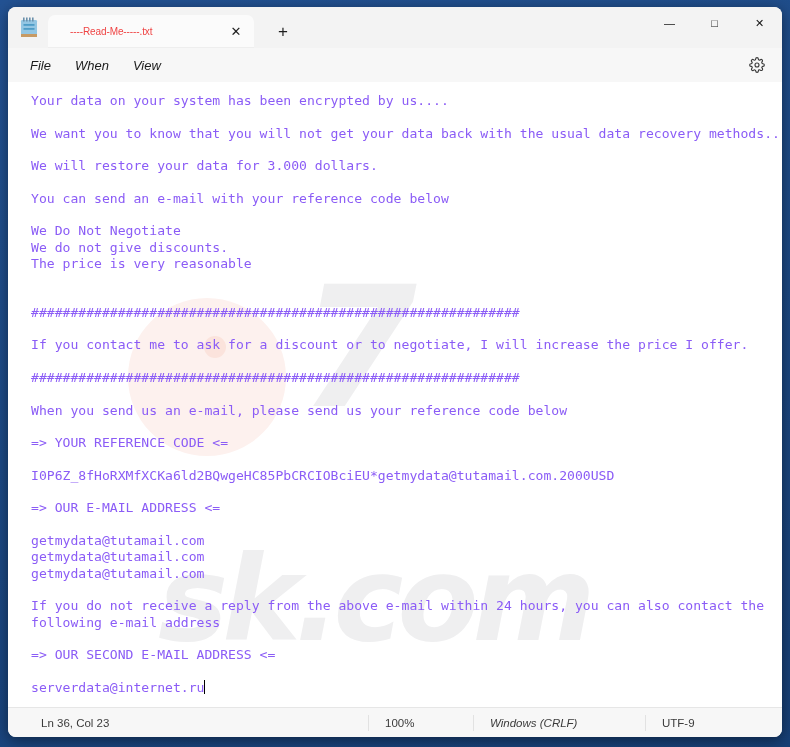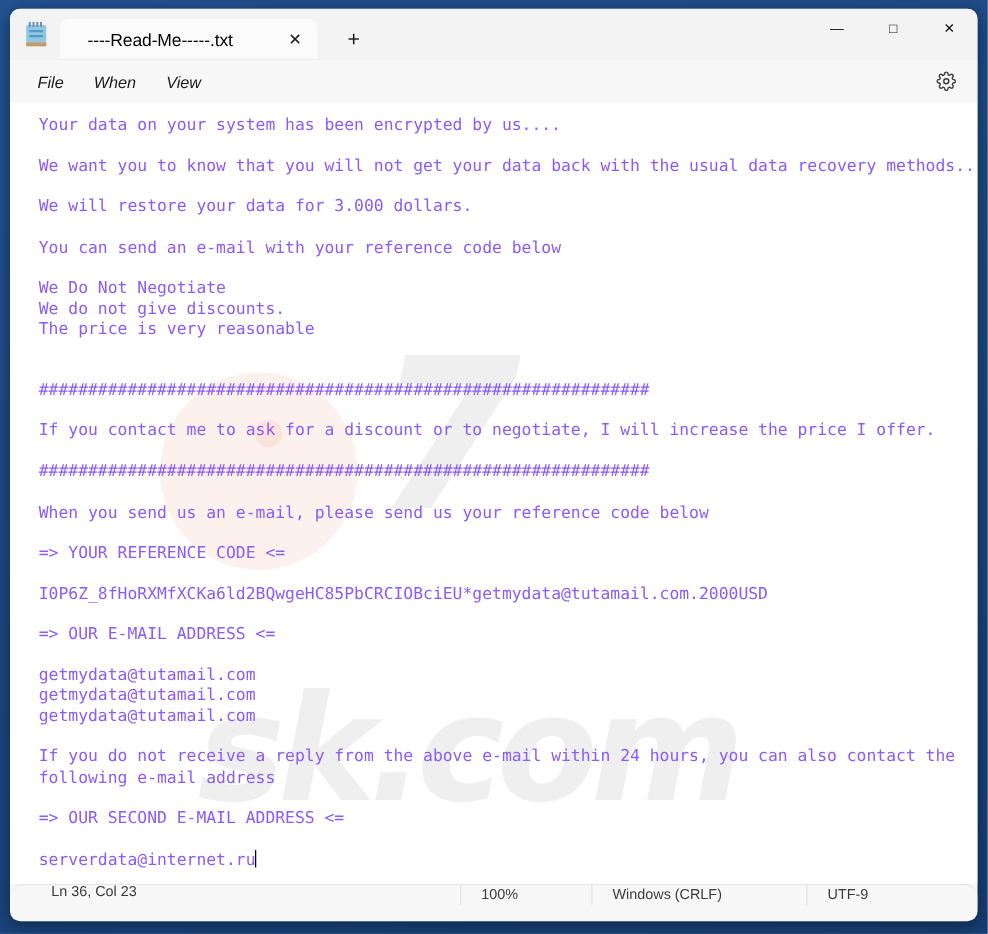--- a/index.html
+++ b/index.html
@@ -60,22 +60,22 @@
     background: #fbfbfb;
     border-radius: 7px 7px 0 0;
     display: flex;
     align-items: center;
     padding: 0 6px 0 22px;
     box-sizing: border-box;
     position: relative;
     box-shadow: 0 -1px 0 rgba(0,0,0,.05) inset;
   }
   .tab-title {
-    font-size: 14px;
-    color: #000000;
+    font-size: 10px;
+    color: #ef4444;
     flex: 1;
     white-space: nowrap;
     letter-spacing: -.1px;
   }
   .tab-close {
     width: 24px;
     height: 24px;
     display: flex;
     align-items: center;
     justify-content: center;
@@ -218,35 +218,35 @@
     background: #000;
     vertical-align: -2px;
   }
 
   
   .statusbar {
     height: 29px;
     background: #f7f7f7;
     border-top: 1px solid #e6e6e6;
     display: flex;
+    align-items: center;
     font-size: 11.5px;
     color: #3b3b3b;
     flex: none;
-    border-radius: 11px;
   }
   .sb-pos   { padding-left: 33px; }
   .sb-cell  {
     border-left: 1px solid #e2e2e2;
     height: 16px;
     display: flex;
     align-items: center;
     padding: 0 0 0 16px;
   }
   .sb-zoom  { margin-left: auto; width: 88px; }
-  .sb-eol   { width: 155px; }
+  .sb-eol   { width: 155px; font-style: italic; }
   .sb-enc   { width: 120px; }
 </style>
 </head>
 <body>
 
 <div id="desktop">
 
   <div id="window">
 
     <div class="tabstrip">

